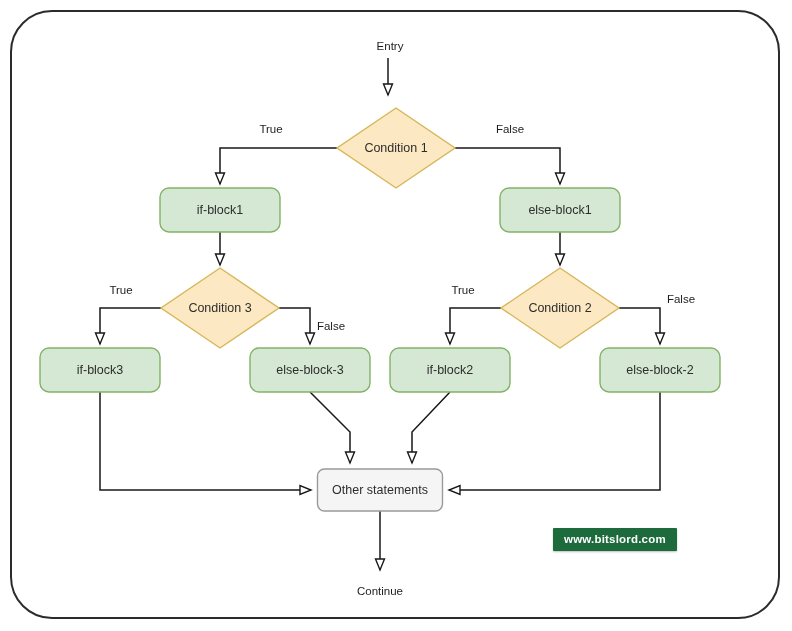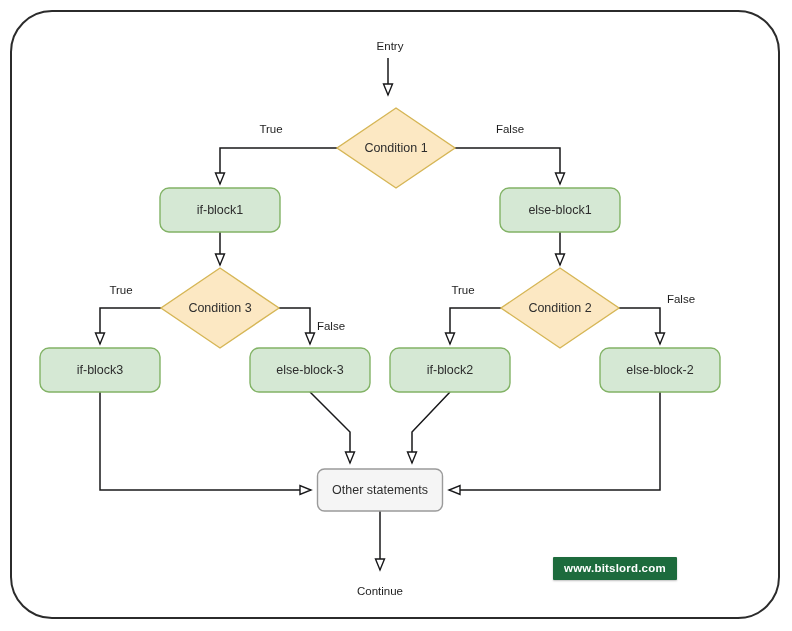--- a/index.html
+++ b/index.html
@@ -90,21 +90,20 @@
     padding: 5px 11px 6px 11px;
     background: #1d6b3d;
     color: #ffffff;
     font-family: "Liberation Sans", sans-serif;
     font-size: 11.5px;
     font-weight: bold;
     letter-spacing: 0.2px;
     border-radius: 1px;
     box-shadow: 0 1px 2px rgba(0,0,0,0.25);
     white-space: nowrap;
-    margin-top: 29px;
   }
 </style>
 </head>
 <body>
 
 <div id="canvas">
 
   <div id="frame"></div>
 
   <svg id="diagram" viewBox="0 0 792 631" xmlns="http://www.w3.org/2000/svg">

